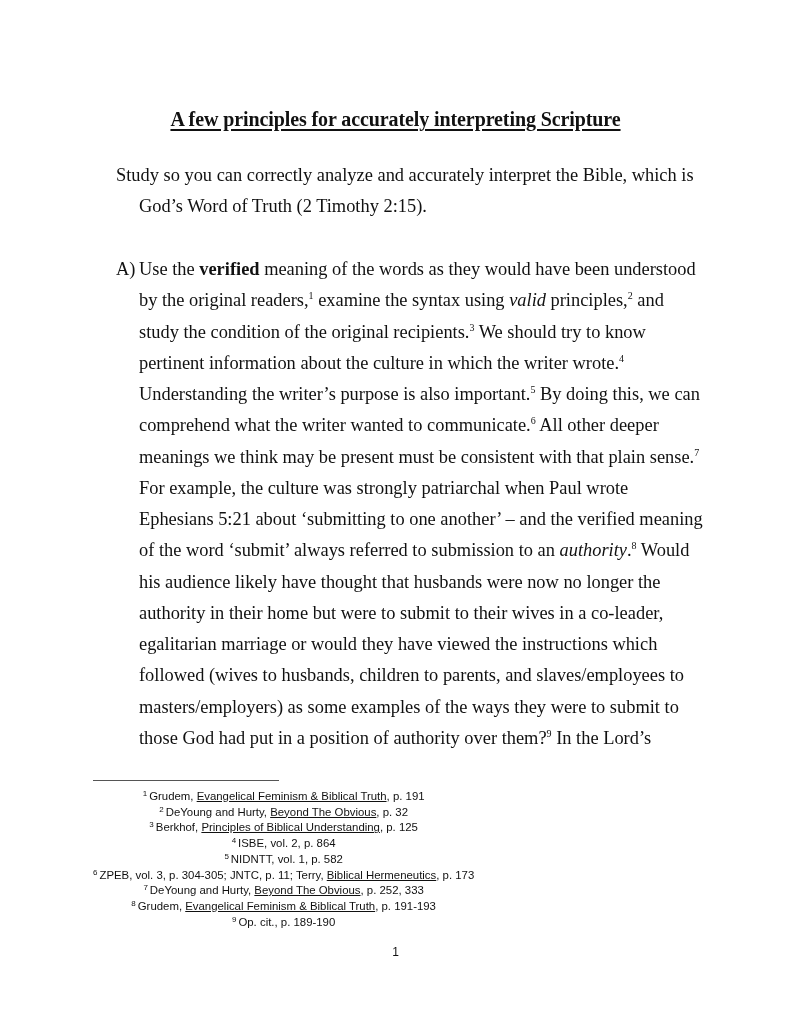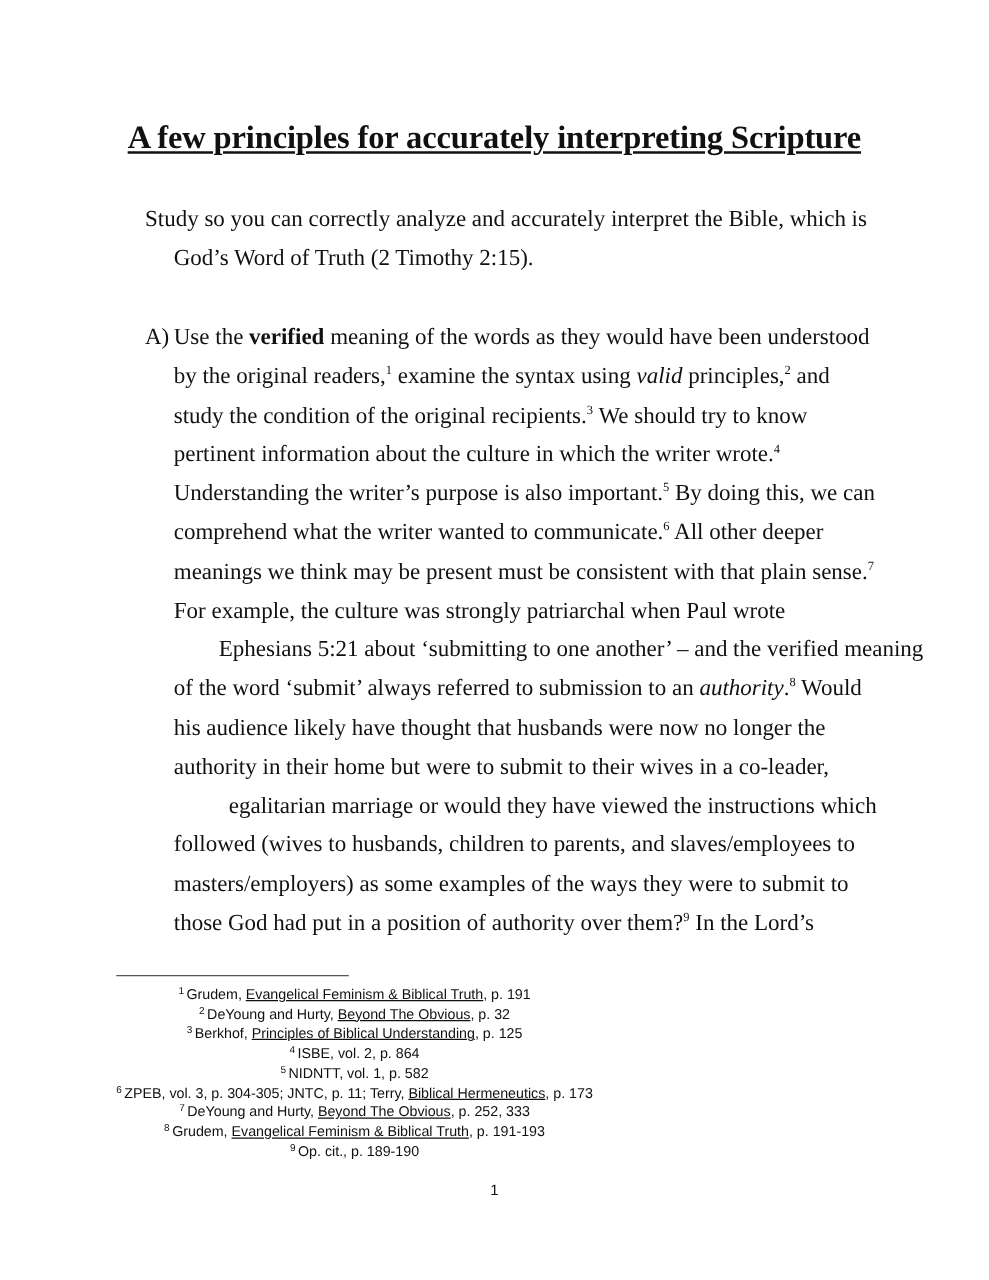--- a/index.html
+++ b/index.html
@@ -20,26 +20,26 @@
       width: 791px; height: 1024px;
       background: #ffffff;
     }
     .title {
       position: absolute;
       left: 0; right: 0;
       top: 92px;
       text-align: center;
       font-family: "Liberation Serif", serif;
       font-weight: bold;
-      font-size: 26px;
+      font-size: 20px;
       text-decoration: underline;
       text-decoration-thickness: 2px;
       text-underline-offset: 3px;
       letter-spacing: -0.1px;
-      margin: 3px;
+      margin: 16px;
     }
     .line {
       position: absolute;
       font-family: "Liberation Serif", serif;
       font-size: 18.4px;
       white-space: nowrap;
       line-height: 22px;
     }
     .intro-1 { left: 116px; top: 164px; }
     .intro-2 { left: 139px; top: 195px; }
@@ -100,25 +100,25 @@
   <div class="line a-label">A)</div>
   <div id="section-a-body">
       <div class="line body-line" style="top: 258px;"><span>Use the </span><b style="">verified</b><span> meaning of the words as they would have been understood</span></div>
       <div class="line body-line" style="top: 289.25px; text-align: center;"><span>by the original readers,</span><sup>1</sup><span> examine the syntax using </span><i>valid</i><span> principles,</span><sup>2</sup><span> and</span></div>
       <div class="line body-line" style="top: 320.5px; text-align: center;"><span>study the condition of the original recipients.</span><sup>3</sup><span> We should try to know</span></div>
       <div class="line body-line" style="top: 351.75px;"><span>pertinent information about the culture in which the writer wrote.</span><sup>4</sup></div>
       <div class="line body-line" style="top: 383px;"><span>Understanding the writer’s purpose is also important.</span><sup>5</sup><span> By doing this, we can</span></div>
       <div class="line body-line" style="top: 414.25px;"><span>comprehend what the writer wanted to communicate.</span><sup>6</sup><span> All other deeper</span></div>
       <div class="line body-line" style="top: 445.5px;"><span>meanings we think may be present must be consistent with that plain sense.</span><sup>7</sup></div>
       <div class="line body-line" style="top: 476.75px;"><span>For example, the culture was strongly patriarchal when Paul wrote</span></div>
-      <div class="line body-line" style="top: 508px; margin-left: 36px;"><span>Ephesians 5:21 about ‘submitting to one another’ – and the verified meaning</span></div>
+      <div class="line body-line" style="top: 508px;"><span>Ephesians 5:21 about ‘submitting to one another’ – and the verified meaning</span></div>
       <div class="line body-line" style="top: 539.25px;"><span>of the word ‘submit’ always referred to submission to an </span><i>authority</i><span>.</span><sup>8</sup><span>  Would</span></div>
       <div class="line body-line" style="top: 570.5px;"><span>his audience likely have thought that husbands were now no longer the</span></div>
       <div class="line body-line" style="top: 601.75px;"><span>authority in their home but were to submit to their wives in a co-leader,</span></div>
-      <div class="line body-line" style="top: 633px; margin-left: 44px;"><span>egalitarian marriage or would they have viewed the instructions which</span></div>
+      <div class="line body-line" style="top: 633px;"><span>egalitarian marriage or would they have viewed the instructions which</span></div>
       <div class="line body-line" style="top: 664.25px;"><span>followed (wives to husbands, children to parents, and slaves/employees to</span></div>
       <div class="line body-line" style="top: 695.5px; text-align: center;"><span>masters/employers) as some examples of the ways they were to submit to</span></div>
       <div class="line body-line" style="top: 726.75px;"><span>those God had put in a position of authority over them?</span><sup>9</sup><span> In the Lord’s</span></div>
     </div>
 
   <div class="footnote-rule"></div>
   <ul class="footnotes" id="footnotes">
       <li><sup class="fn-num">1</sup><span>Grudem, </span><span class="u">Evangelical Feminism &amp; Biblical Truth</span><span>, p. 191</span></li>
       <li><sup class="fn-num">2</sup><span>DeYoung and Hurty, </span><span class="u">Beyond The Obvious</span><span>, p. 32</span></li>
       <li><sup class="fn-num">3</sup><span>Berkhof, </span><span class="u">Principles of Biblical Understanding</span><span>, p. 125</span></li>

